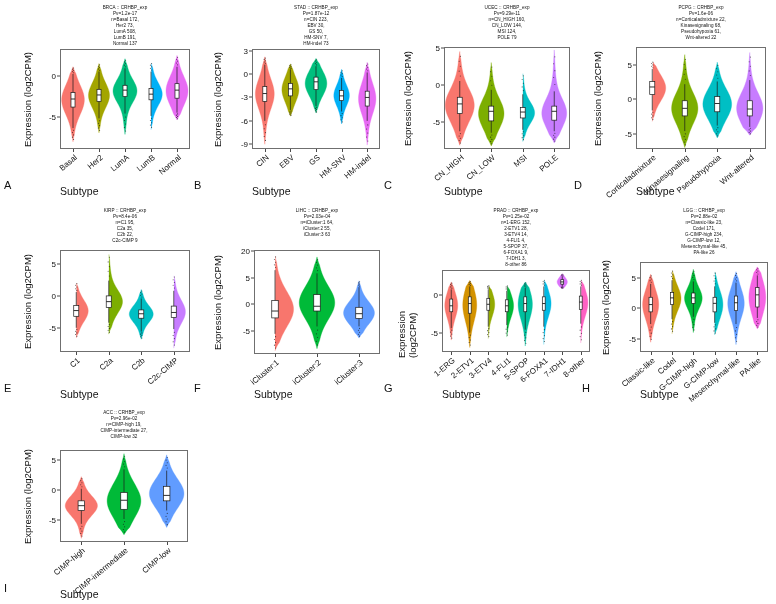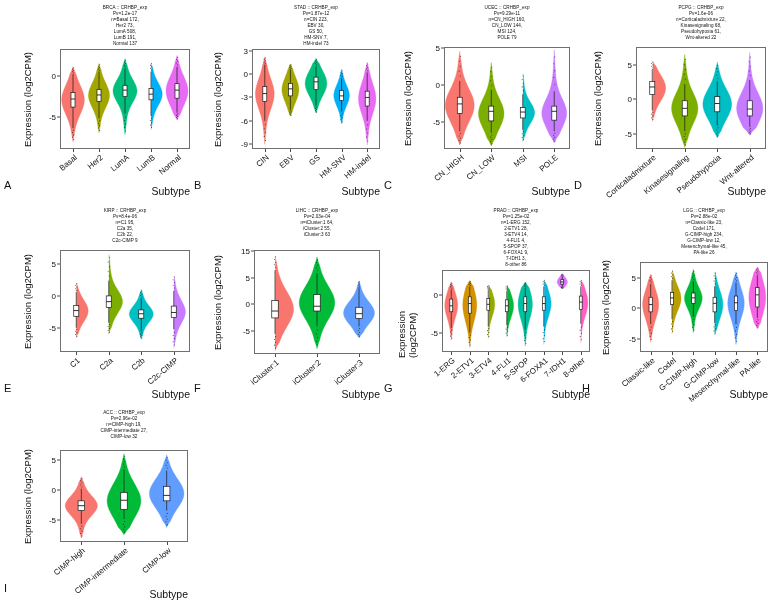--- a/index.html
+++ b/index.html
@@ -8,21 +8,21 @@
   .panel{position:absolute;}
   .hdr{font-size:4.6px;line-height:1.30;text-align:center;color:#111;white-space:pre-line;letter-spacing:.05px;}
   .ylab{position:absolute;left:0;top:0;writing-mode:vertical-rl;transform:rotate(180deg);
         font-size:9.5px;color:#111;display:flex;align-items:center;justify-content:center;}
   .frame{position:absolute;border:1px solid #6f6f6f;background:#ffffff;box-sizing:border-box;}
   .ytick{position:absolute;right:0;transform:translateY(-50%);font-size:8px;color:#111;white-space:nowrap;}
   .ytickmark{position:absolute;width:2.5px;height:1px;background:#4a4a4a;transform:translateY(-50%);}
   .xtickmark{position:absolute;width:1px;height:2.5px;background:#4a4a4a;}
   .xlab{position:absolute;font-size:8px;color:#111;white-space:nowrap;
         transform-origin:right top;transform:rotate(-40deg);text-align:right;}
-  .xtitle{position:absolute;font-size:10.5px;color:#111;text-align:right;}
+  .xtitle{position:absolute;font-size:10.5px;color:#111;text-align:left;}
   .pid{position:absolute;font-size:11px;color:#111;}
   svg{display:block;overflow:visible;}
 </style>
 </head>
 <body>
 
 <div class="grid" id="root">
     <div class="panel" style="left: 22px; top: 5px; width: 178px; height: 196px;">
       <div class="hdr" style="position: absolute; left: 38px; top: 0px; width: 130px;">BRCA :: CRHBP_exp
 Pv=1.2e-17
@@ -524,21 +524,21 @@
       <div class="pid" style="left: -18px; top: 174px;">E</div>
     </div>
     <div class="panel" style="left: 212px; top: 208px; width: 178px; height: 196px;">
       <div class="hdr" style="position: absolute; left: 42px; top: 0px; width: 126px;">LIHC :: CRHBP_exp
 Pv=2.03e-04
 n=iCluster:1 64,
 iCluster:2 55,
 iCluster:3 63</div>
       <div class="ylab" style="left: -2px; top: 36px; height: 116px; width: 14px;">Expression (log2CPM)</div>
       <div class="frame" style="left: 42px; top: 42px; width: 126px; height: 104px;"></div>
-      <div class="ytick" style="left: 20px; top: 43.0612px; width: 18px; text-align: right;">15</div>
+      <div class="ytick" style="left: 20px; top: 43.0612px; width: 18px; text-align: right;">20</div>
       <div class="ytickmark" style="left: 39px; top: 43.0612px;"></div>
       <div class="ytick" style="left: 20px; top: 69.5918px; width: 18px; text-align: right;">5</div>
       <div class="ytickmark" style="left: 39px; top: 69.5918px;"></div>
       <div class="ytick" style="left: 20px; top: 96.1224px; width: 18px; text-align: right;">0</div>
       <div class="ytickmark" style="left: 39px; top: 96.1224px;"></div>
       <div class="ytick" style="left: 20px; top: 122.653px; width: 18px; text-align: right;">-5</div>
       <div class="ytickmark" style="left: 39px; top: 122.653px;"></div>
       <svg width="126" height="104" style="position: absolute; left: 42px; top: 42px;">
         <g>
           <path d="M 21.00 100.82 L 21.84 98.72 L 22.77 96.62 L 23.91 94.52 L 25.34 92.42 L 26.19 90.32 L 27.01 88.22 L 27.93 86.12 L 28.94 84.02 L 30.02 81.92 L 31.18 79.82 L 32.37 77.72 L 33.59 75.62 L 34.78 73.52 L 35.91 71.43 L 36.96 69.33 L 37.87 67.23 L 38.61 65.13 L 39.15 63.03 L 39.47 60.93 L 39.55 58.83 L 39.39 56.73 L 39.00 54.63 L 38.39 52.53 L 37.59 50.43 L 36.64 48.33 L 35.56 46.23 L 34.40 44.13 L 33.20 42.03 L 31.99 39.93 L 30.80 37.83 L 29.67 35.74 L 28.61 33.64 L 27.63 31.54 L 26.74 29.44 L 25.95 27.34 L 25.25 25.24 L 24.65 23.14 L 24.12 21.04 L 23.67 18.94 L 23.29 16.84 L 22.96 14.74 L 22.63 12.64 L 22.09 10.54 L 21.66 8.44 L 21.32 6.34 L NaN 4.24 L NaN 4.24 L 20.68 6.34 L 20.34 8.44 L 19.91 10.54 L 19.37 12.64 L 19.04 14.74 L 18.71 16.84 L 18.33 18.94 L 17.88 21.04 L 17.35 23.14 L 16.75 25.24 L 16.05 27.34 L 15.26 29.44 L 14.37 31.54 L 13.39 33.64 L 12.33 35.74 L 11.20 37.83 L 10.01 39.93 L 8.80 42.03 L 7.60 44.13 L 6.44 46.23 L 5.36 48.33 L 4.41 50.43 L 3.61 52.53 L 3.00 54.63 L 2.61 56.73 L 2.45 58.83 L 2.53 60.93 L 2.85 63.03 L 3.39 65.13 L 4.13 67.23 L 5.04 69.33 L 6.09 71.43 L 7.22 73.52 L 8.41 75.62 L 9.63 77.72 L 10.82 79.82 L 11.98 81.92 L 13.06 84.02 L 14.07 86.12 L 14.99 88.22 L 15.81 90.32 L 16.66 92.42 L 18.09 94.52 L 19.23 96.62 L 20.16 98.72 L 21.00 100.82 Z" fill="#F8766D" stroke="#F8766D" stroke-width="0.35"></path>

